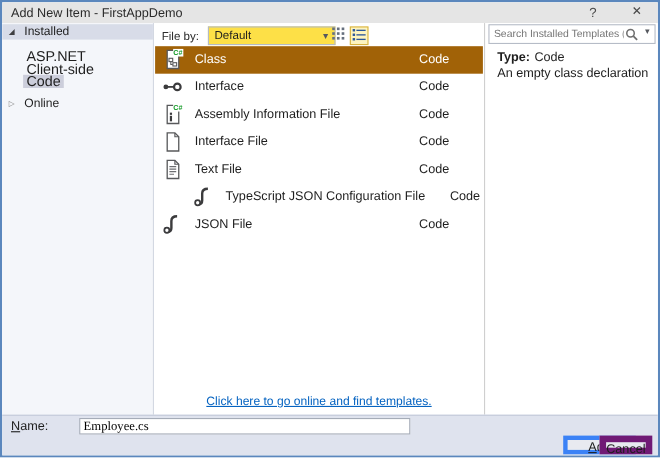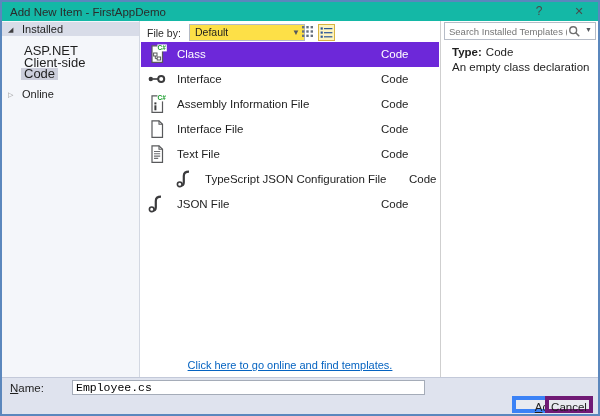--- a/index.html
+++ b/index.html
@@ -4,21 +4,21 @@
 <style>
   html,body{margin:0;padding:0;background:#fff;}
   .window{
     position:relative;width:600px;height:416px;box-sizing:border-box;
     border:2px solid #5b87bd;background:#fff;overflow:hidden;
     font-family:"Liberation Sans",sans-serif;font-size:11.5px;color:#1e1e1e;
     -webkit-font-smoothing:antialiased;
   }
   u{text-decoration:underline;}
   
-  .titlebar{position:absolute;left:0;top:0;width:596px;height:19px;background:#14b8a6;}
+  .titlebar{position:absolute;left:0;top:0;width:596px;height:19px;background:#e5e5e5;}
   .title{position:absolute;left:8px;top:4px;font-size:11.5px;color:#2b2b2b;white-space:nowrap;}
   .cap-btn{position:absolute;top:0;height:19px;width:30px;text-align:center;line-height:19px;color:#4a4a4a;cursor:default;}
   .help-btn{right:44px;font-size:12px;}
   .close-btn{right:4px;font-size:11px;}
   
   .bodyarea{position:absolute;left:0;top:19px;width:596px;height:356px;background:#fff;}
   
   .sidebar{position:absolute;left:0;top:0;width:137px;height:356px;background:#f4f6fa;border-right:1px solid #d3d8e2;}
   .tree-header{position:absolute;left:0;width:137px;height:14px;line-height:14px;font-size:11px;white-space:nowrap;}
   .installed-header{top:1px;background:#d8dce8;}
@@ -31,43 +31,43 @@
   .middle{position:absolute;left:138px;top:0;width:300px;height:356px;background:#fff;}
   .sort-label{position:absolute;left:7px;top:6px;font-size:10.5px;color:#2b2b2b;}
   .sort-dd{position:absolute;left:49px;top:3px;width:116px;height:17px;box-sizing:border-box;border:1px solid #b4bac4;background:#fde047;font-size:10.5px;line-height:15px;padding-left:5px;}
   .sort-dd .caret{position:absolute;right:4px;top:0;font-size:8px;color:#55585e;}
   .view-btn{position:absolute;top:3px;width:17px;height:17px;box-sizing:border-box;text-align:center;line-height:14px;}
   .view-grid{left:159px;}
   .view-list{left:178px;background:#fdf4bf;border:1px solid #d9b441;}
   .view-btn svg{vertical-align:middle;}
   .tpl-list{position:absolute;left:0;top:0;width:300px;height:356px;}
   .tpl-row{position:absolute;left:1px;width:298px;height:25px;}
-  .tpl-row.selected{background:#6d28d9;color:#fff;}
+  .tpl-row.selected{background:#a16207;color:#fff;}
   .tpl-icon{position:absolute;left:6px;top:2px;width:20px;height:20px;}
   .tpl-label{position:absolute;left:36px;top:0;line-height:25px;white-space:nowrap;font-size:11.5px;}
   .tpl-tag{position:absolute;left:240px;top:0;line-height:25px;font-size:11.5px;}
   .golink{position:absolute;left:0;top:338px;width:300px;text-align:center;}
   .golink a{color:#0563c1;text-decoration:underline;font-size:11px;cursor:pointer;}
   
   .rightpanel{position:absolute;left:438px;top:0;width:158px;height:356px;background:#fff;border-left:1px solid #cfcfcf;box-sizing:border-box;}
   .searchbox{position:absolute;left:3px;top:1px;width:152px;height:18px;box-sizing:border-box;border:1px solid #b6bcc7;background:#fff;}
   .searchbox input{position:absolute;left:4px;top:1px;width:118px;height:14px;border:none;outline:none;font-family:"Liberation Sans",sans-serif;font-size:9.5px;color:#757575;padding:0;background:transparent;}
   .search-icon{position:absolute;right:14px;top:2px;width:13px;height:13px;}
   .search-caret{position:absolute;right:3px;top:3px;font-size:7px;color:#55585e;}
   .type-row{position:absolute;left:11px;top:25px;font-size:11.5px;white-space:nowrap;}
   .type-label{font-weight:bold;text-align:center;}
   .type-value{margin-left:4px;}
   .desc-row{position:absolute;left:11px;top:40px;font-size:11.5px;white-space:nowrap;}
   
   .footer{position:absolute;left:0;top:375px;width:596px;height:37px;background:#dfe3ee;border-top:1px solid #c3c9d9;box-sizing:border-box;}
   .name-label{position:absolute;left:8px;top:4px;font-size:11.5px;}
-  .name-input{position:absolute;left:70px;top:2px;width:353px;height:15px;box-sizing:border-box;border:1px solid #a5acb8;background:#fff;font-family:Liberation Mono, monospace;font-size:11.5px;padding:0 3px;outline:none;}
+  .name-input{position:absolute;left:70px;top:2px;width:301px;height:15px;box-sizing:border-box;border:1px solid #a5acb8;background:#fff;font-family:Liberation Serif, serif;font-size:11.5px;padding:0 3px;outline:none;}
   .btn{position:absolute;top:18px;height:17px;box-sizing:border-box;background:#e8eaf0;text-align:center;line-height:15px;font-size:11.5px;cursor:default;}
   .add-btn{left:510px;width:66px;border:4px solid #3b82f6;}
-  .cancel-btn{left:543px;width:48px;border:4px solid #701a75;}
+  .cancel-btn{left:543px;width:48px;border:6px solid #701a75;}
 </style>
 </head>
 <body>
 
 <div class="window">
 
   <div class="titlebar">
     <span class="title">Add New Item - FirstAppDemo</span>
     <span class="cap-btn help-btn">?</span>
     <span class="cap-btn close-btn">✕</span>

